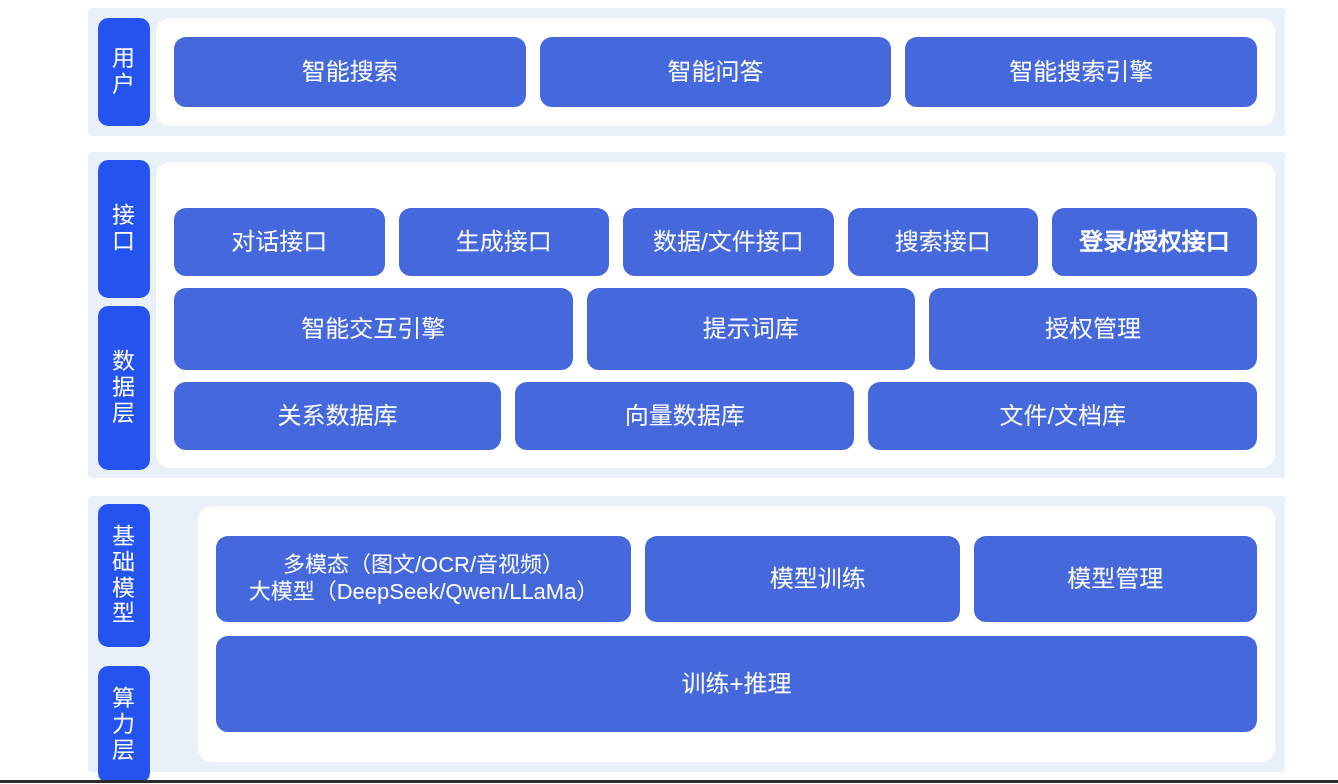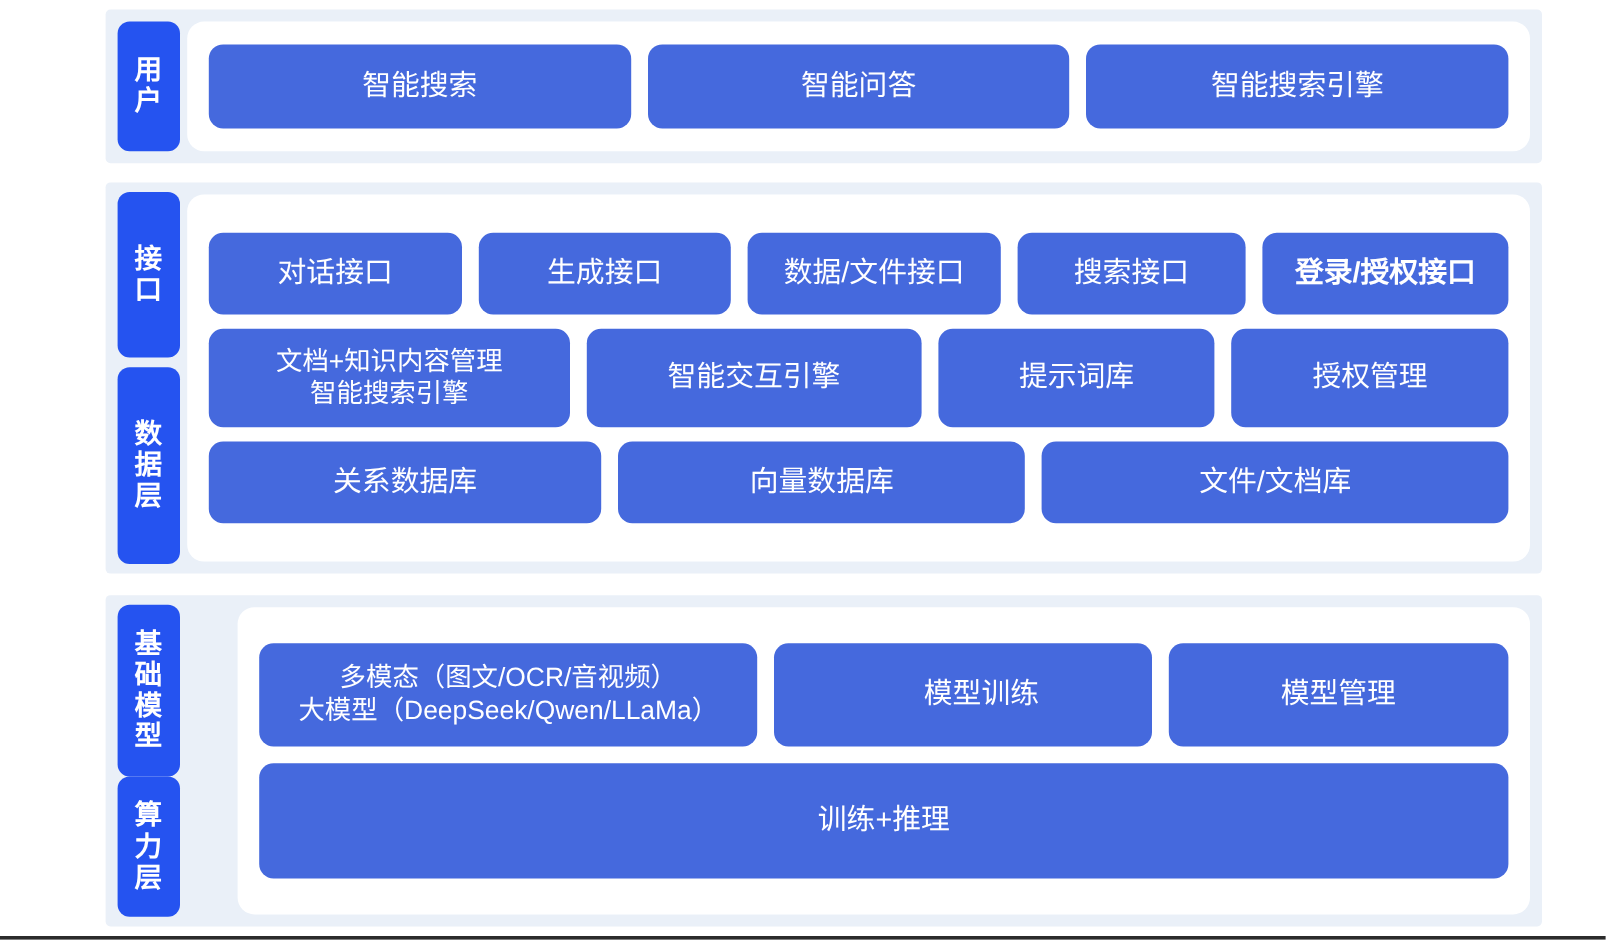--- a/index.html
+++ b/index.html
@@ -43,21 +43,21 @@
     box-sizing: border-box;
     padding: 10px 0 10px 0;
     gap: 8px;
   }
 
   .side-tab {
     background: #2553f0;
     border-radius: 10px;
     color: #ffffff;
     font-size: 23px;
-    font-weight: bold;
+    font-weight: normal;
     line-height: 1.12;
     letter-spacing: 1px;
     display: flex;
     align-items: center;
     justify-content: center;
     text-align: center;
     width: 52px;
     margin-left: 10px;
     box-sizing: border-box;
     flex: 1 1 auto;
@@ -116,21 +116,21 @@
 
   
   #section-mid {
     left: 88px;
     top: 152px;
     width: 1197px;
     height: 326px;
     border-radius: 4px;
   }
   #section-mid .section-sidebar { padding: 8px 0; gap: 8px; }
-  #section-mid .section-body { gap: 12px; padding: 18px 18px; }
+  #section-mid .section-body { gap: 12px; padding: 18px 18px; justify-content: flex-end; }
   #section-mid .row { height: 68px; }
   #section-mid .row.app-row { height: 82px; }
   #section-mid .cell { height: 100%; }
 
   
   .if-0 { flex: 1.03 1 0; }
   .if-1 { flex: 1.03 1 0; }
   .if-2 { flex: 1.03 1 0; }
   .if-3 { flex: 0.92 1 0; }
   .if-4 { flex: 1.0 1 0; font-weight: bold; }
@@ -145,21 +145,21 @@
   .data-2 { flex: 1.2 1 0; }
 
   
   #section-bottom {
     left: 88px;
     top: 496px;
     width: 1197px;
     height: 276px;
     border-radius: 4px;
   }
-  #section-bottom .section-sidebar { padding: 8px 0; gap: 0; }
+  #section-bottom .section-sidebar { padding: 8px 0; gap: 19px; }
   #section-bottom .section-sidebar .side-tab:first-child { flex: 1.32 1 0; }
   #section-bottom .section-sidebar .side-tab:last-child  { flex: 1 1 0; }
   #section-bottom .section-body { gap: 14px; padding: 18px 18px; margin-left: 48px; }
   #section-bottom .row { height: 86px; }
   #section-bottom .row.compute-row { height: 96px; }
   #section-bottom .cell { height: 100%; }
 
   .fm-0 { flex: 1.38 1 0; font-size: 22px; }
   .fm-1 { flex: 0.92 1 0; padding-left: 41px; }
   .fm-2 { flex: 0.92 1 0; }
@@ -203,22 +203,20 @@
 
       <div class="row interface-row">
         <div class="cell if-0">对话接口</div>
         <div class="cell if-1">生成接口</div>
         <div class="cell if-2">数据/文件接口</div>
         <div class="cell if-3">搜索接口</div>
         <div class="cell if-4">登录/授权接口</div>
       </div>
 
       <div class="row app-row">
-        <div class="cell app-0">文档+知识内容管理
-智能搜索引擎</div>
         <div class="cell app-1">智能交互引擎</div>
         <div class="cell app-2">提示词库</div>
         <div class="cell app-3">授权管理</div>
       </div>
 
       <div class="row data-row">
         <div class="cell data-0">关系数据库</div>
         <div class="cell data-1">向量数据库</div>
         <div class="cell data-2">文件/文档库</div>
       </div>

